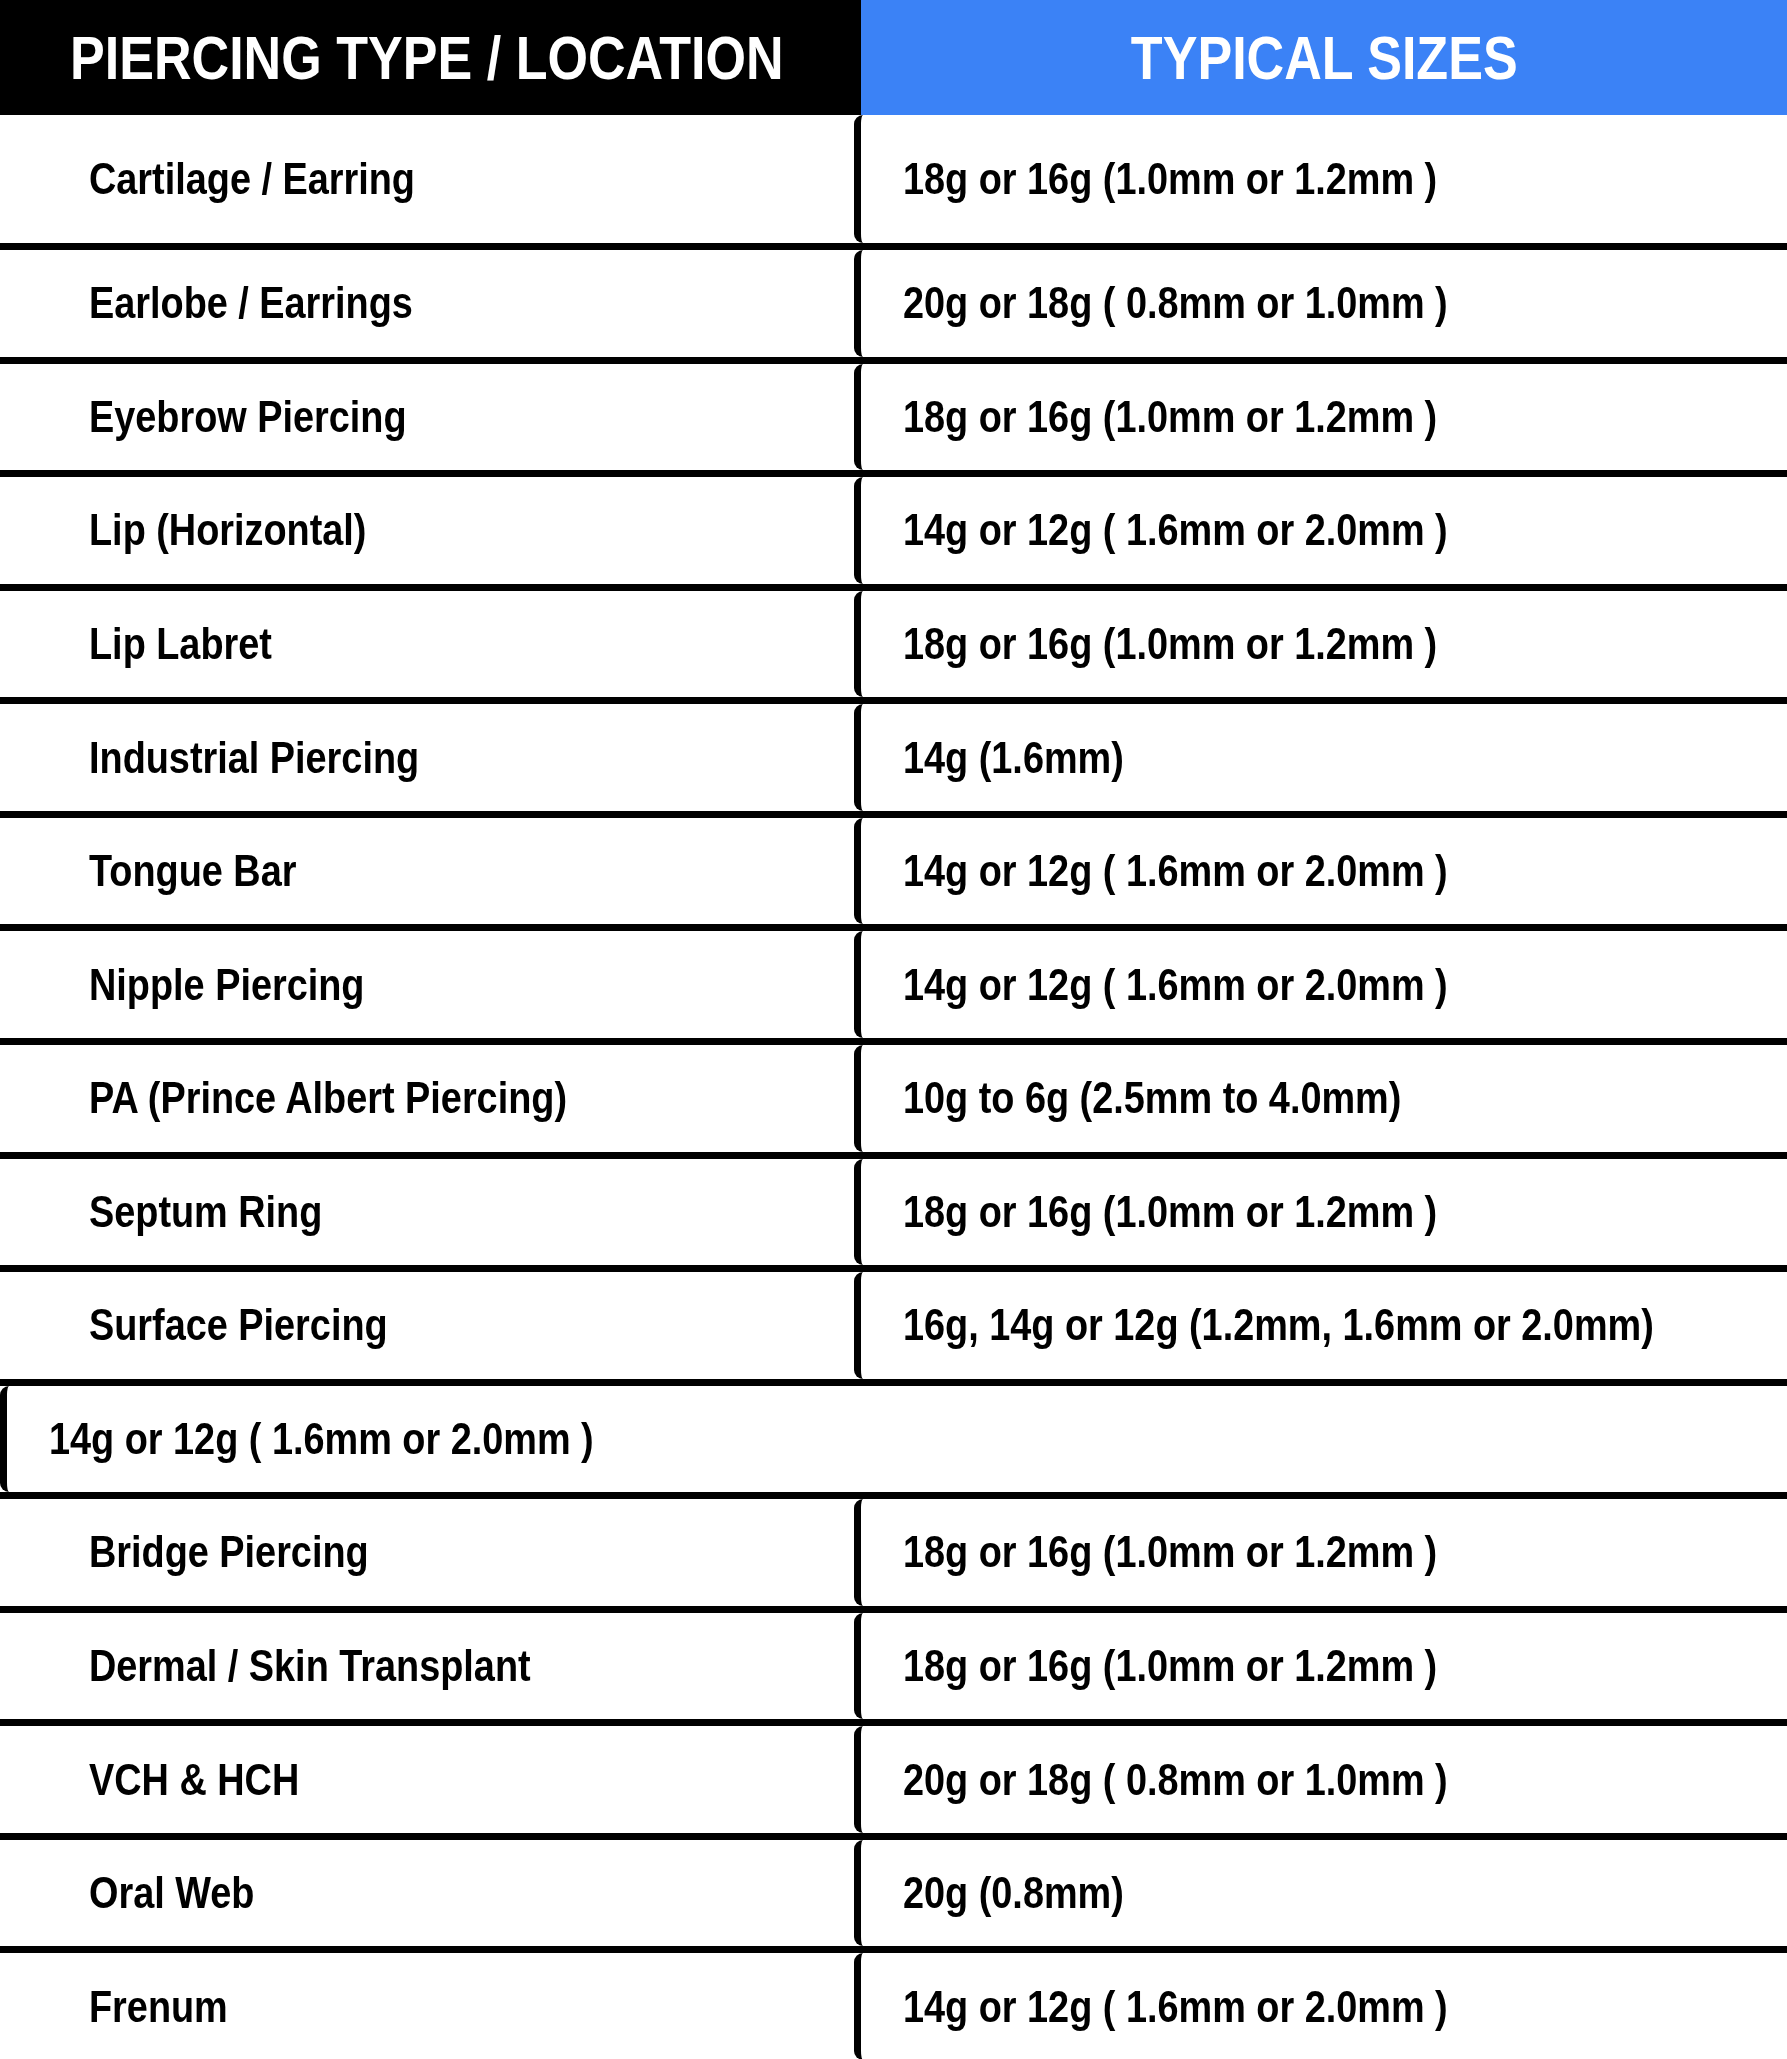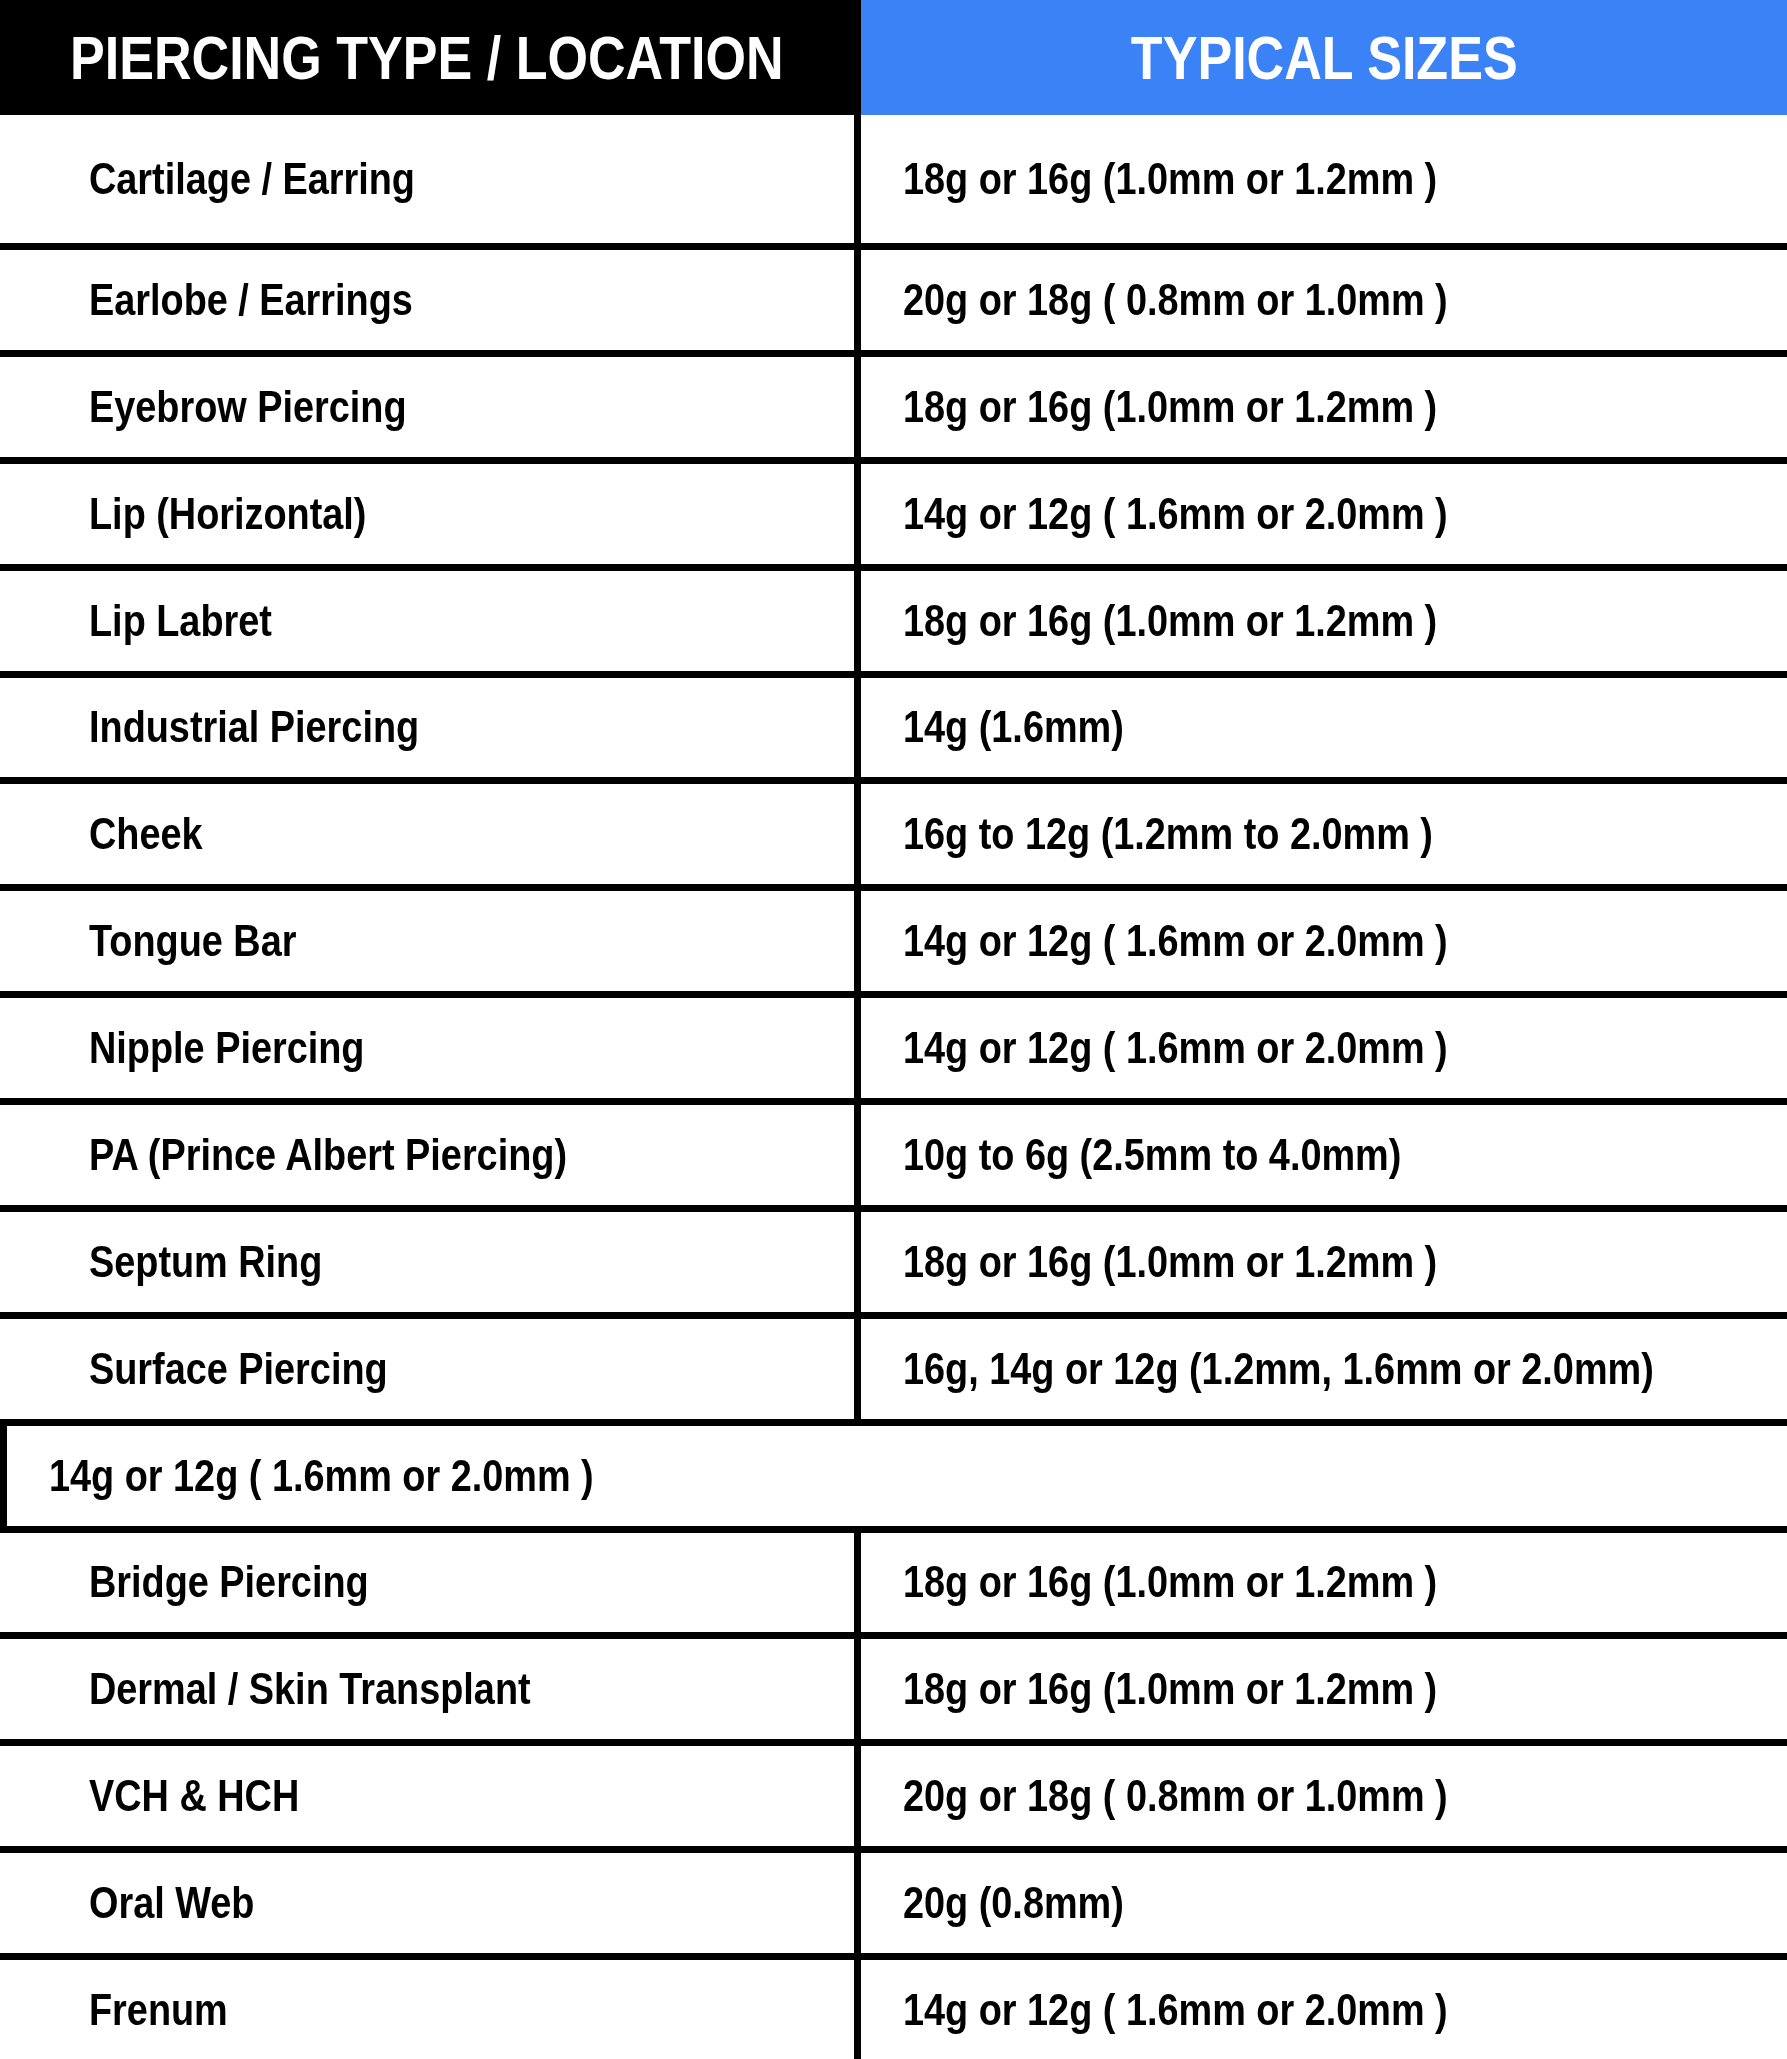--- a/index.html
+++ b/index.html
@@ -72,20 +72,21 @@
     overflow: hidden;
   }
   .cell.left {
     flex: 0 0 854px;
     padding-left: 89px;
   }
   .cell.right {
     flex: 1 1 auto;
     border-left: 7.3px solid #000000;
     padding-left: 42px;
+    border-radius: 9px;
   }
   .cell-text {
     display: inline-block;
     color: #000000;
     font-size: 44px;
     font-weight: bold;
     white-space: nowrap;
     transform: scaleX(0.86);
     transform-origin: left center;
   }
@@ -153,28 +154,20 @@
 
     <div class="row">
       <div class="cell left">
         <span class="cell-text">Industrial Piercing</span>
       </div>
       <div class="cell right">
         <span class="cell-text">14g (1.6mm)</span>
       </div>
     </div>
 
-    <div class="row">
-      <div class="cell left">
-        <span class="cell-text">Cheek</span>
-      </div>
-      <div class="cell right">
-        <span class="cell-text">16g to 12g (1.2mm to 2.0mm )</span>
-      </div>
-    </div>
 
     <div class="row">
       <div class="cell left">
         <span class="cell-text">Tongue Bar</span>
       </div>
       <div class="cell right">
         <span class="cell-text">14g or 12g ( 1.6mm or 2.0mm )</span>
       </div>
     </div>
 

